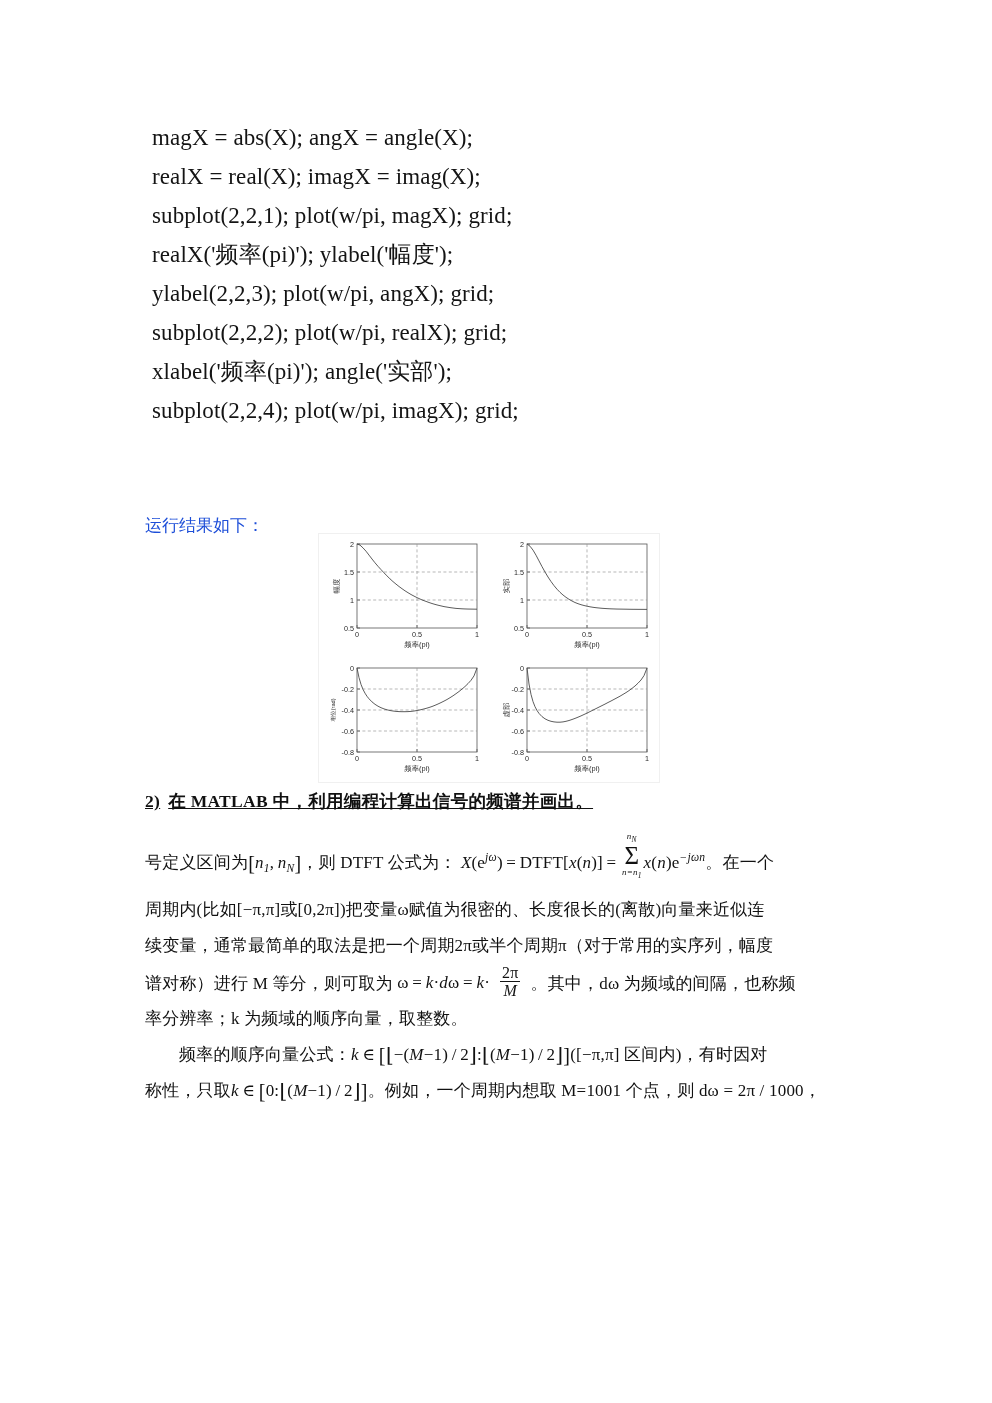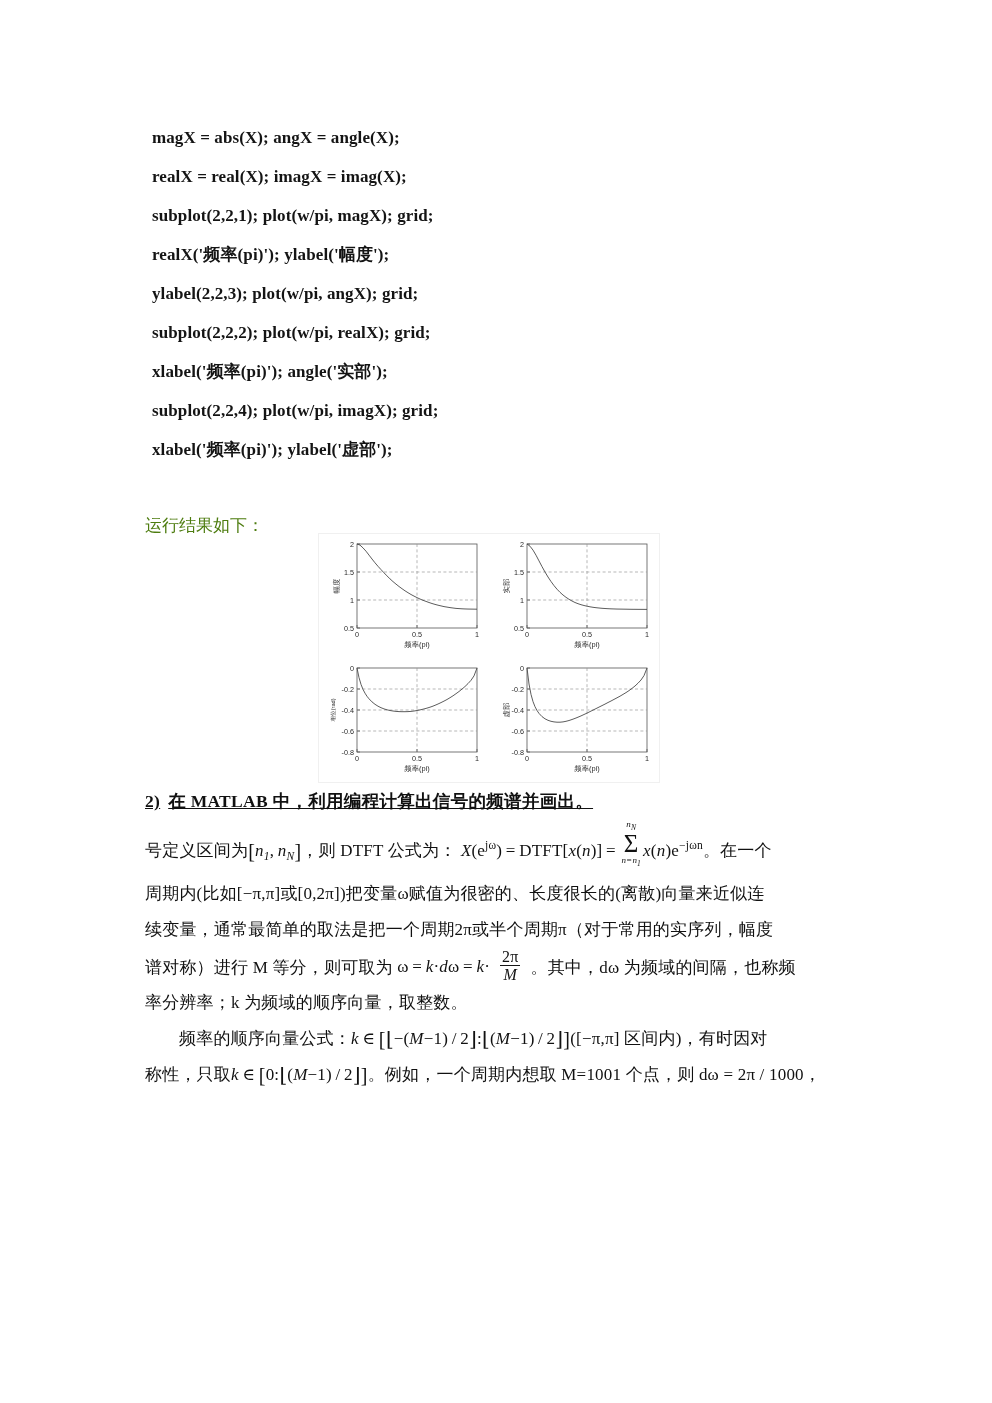--- a/index.html
+++ b/index.html
@@ -25,36 +25,35 @@
 
   
   .code-block {
     position: absolute;
     left: 152px;
     top: 118px;
     width: 700px;
   }
   .code-line {
     font-family: "Liberation Serif", "DejaVu Serif", serif;
-    font-size: 17px;
+    font-size: 23px;
     line-height: 39px;
     white-space: pre;
     letter-spacing: 0.1px;
     color: #141414;
-    font-weight: bold;
   }
 
   
   .result-lead {
     position: absolute;
     left: 145px;
     top: 513px;
     font-size: 17px;
     line-height: 26px;
-    color: #4d7c0f;
+    color: #1d4ed8;
   }
 
   
   .figure {
     position: absolute;
     left: 318px;
     top: 533px;
     width: 340px;
     height: 248px;
     background: #ffffff;
@@ -118,29 +117,29 @@
     line-height: 36px;
     margin: 0;
     text-align: justify;
     letter-spacing: 0.2px;
   }
   .indent { text-indent: 34px; }
 
   
   .mi { font-style: italic; font-family: "Liberation Serif", "DejaVu Serif", serif; }
   .mr { font-style: normal; font-family: "Liberation Serif", "DejaVu Serif", serif; }
-  .sup { font-size: 0.68em; vertical-align: super; }
+  .sup { font-size: 0.68em; vertical-align: super; font-style: italic; }
   .sub { font-size: 0.68em; vertical-align: sub; font-style: italic; }
 
   .sumwrap {
     display: inline-block;
     vertical-align: -0.42em;
     text-align: center;
     line-height: 1;
-    margin: 0 2px;
+    margin: 12px 2px;
   }
   .sumwrap .lim-top { font-size: 9px; display: block; font-style: italic; }
   .sumwrap .sigma { font-size: 25px; display: block; font-family: "Liberation Serif", "DejaVu Serif", serif; }
   .sumwrap .lim-bot { font-size: 9px; display: block; font-style: italic; }
 
   .frac {
     display: inline-block;
     vertical-align: -0.48em;
     text-align: center;
     line-height: 1.08;
@@ -159,21 +158,20 @@
 
   <div class="code-block">
     <div class="code-line">magX = abs(X); angX = angle(X);</div>
     <div class="code-line">realX = real(X); imagX = imag(X);</div>
     <div class="code-line">subplot(2,2,1); plot(w/pi, magX); grid;</div>
     <div class="code-line">realX('频率(pi)'); ylabel('幅度');</div>
     <div class="code-line">ylabel(2,2,3); plot(w/pi, angX); grid;</div>
     <div class="code-line">subplot(2,2,2); plot(w/pi, realX); grid;</div>
     <div class="code-line">xlabel('频率(pi)'); angle('实部');</div>
     <div class="code-line">subplot(2,2,4); plot(w/pi, imagX); grid;</div>
-    <div class="code-line">xlabel('频率(pi)'); ylabel('虚部');</div>
   </div>
 
   <div class="result-lead">运行结果如下：</div>
 
   <div class="figure">
     <div class="subplot-grid">
 
       <div class="subplot sp1">
         <svg width="170" height="124" viewBox="0 0 170 124">
 

